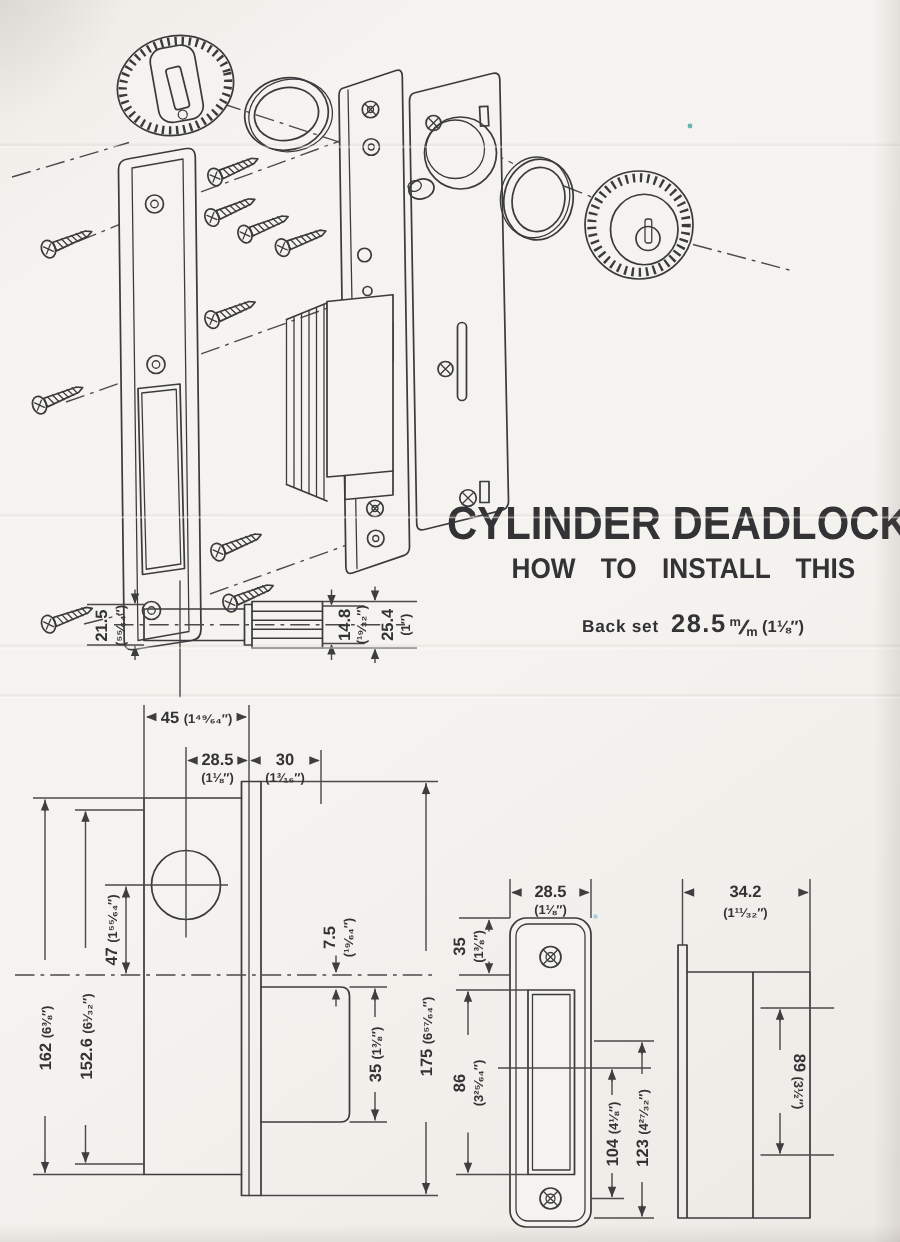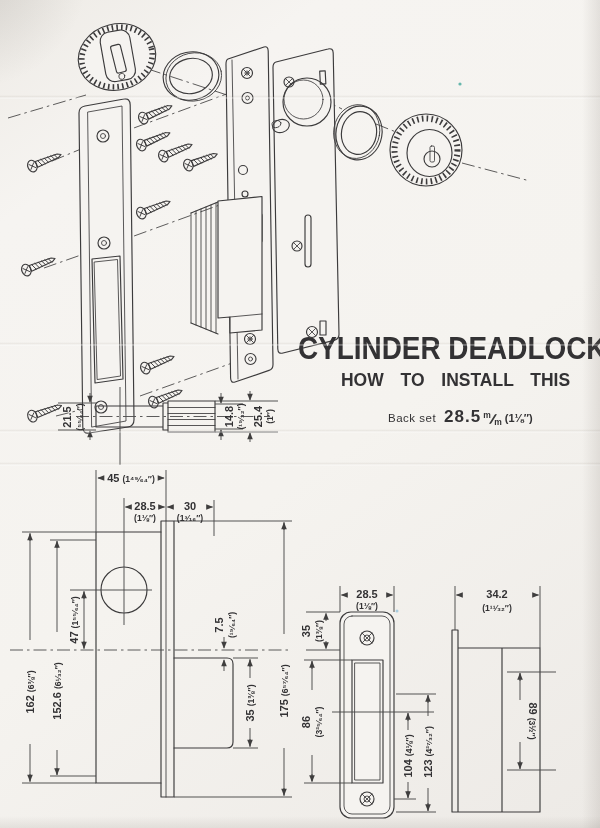--- a/index.html
+++ b/index.html
@@ -21,21 +21,21 @@
     position:absolute; left:298px; top:331px; color:#333234;
     font-size:31px; font-weight:700; letter-spacing:0px; white-space:nowrap;
     transform:scaleX(0.90); transform-origin:0 0;
   }
   .subtitle {
     position:absolute; left:341px; top:369px; color:#333234;
     font-size:19px; font-weight:700; word-spacing:13px; white-space:nowrap;
     transform:scaleX(0.92); transform-origin:0 0;
   }
   .backset { position:absolute; left:388px; top:401px; display:flex; align-items:baseline; color:#333234; white-space:nowrap; }
-  .backset .lbl { font-size:11.5px; font-weight:400; letter-spacing:0.5px; margin-right:8px;margin-top:11px; }
+  .backset .lbl { font-size:11.5px; font-weight:700; letter-spacing:0.5px; margin-right:8px;margin-top:11px; }
   .backset .val { font-size:17px; font-weight:700; letter-spacing:1px; }
   .unit { display:inline-flex; align-items:center; margin:0 3px 0 2px; }
   .unit .ut { font-size:8.5px; font-weight:700; transform:translateY(-4px); }
   .unit .ub { font-size:8.5px; font-weight:700; transform:translateY(3px); }
   .unit .uslash { width:1.5px; height:10px; background:#3a3a3a; transform:skewX(-32deg); border-radius:1px; margin:0 1px; }
   .backset .inch { font-size:11px; font-weight:700; }
 
   svg.art { position:absolute; left:0; top:0; }
   .ln { stroke:#3c3b3c; stroke-width:1.15; fill:none; stroke-linecap:round; stroke-linejoin:round; }
   .fillp { fill:#f5f3f0; }

